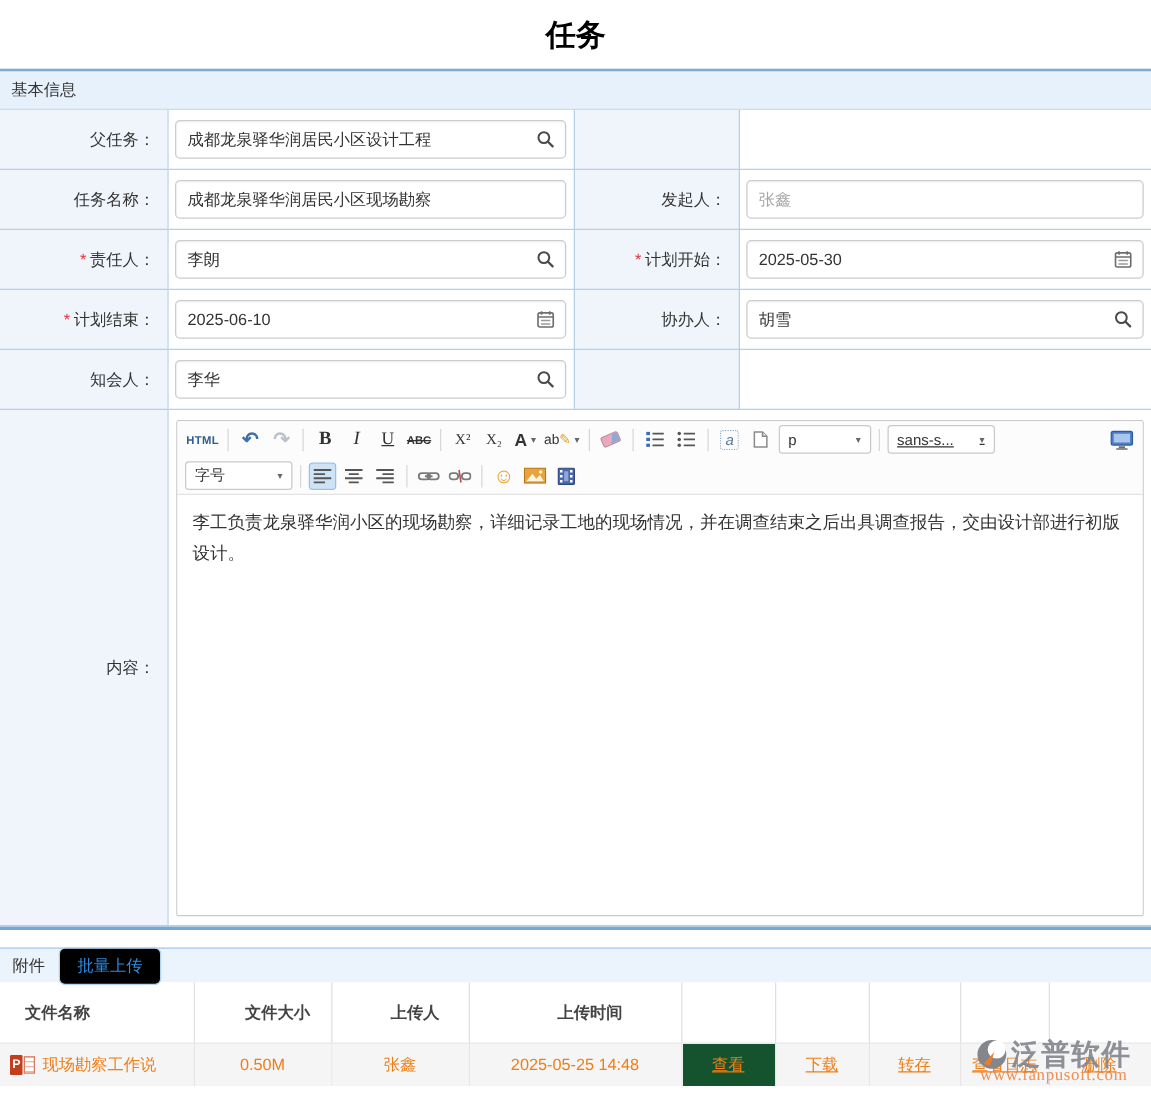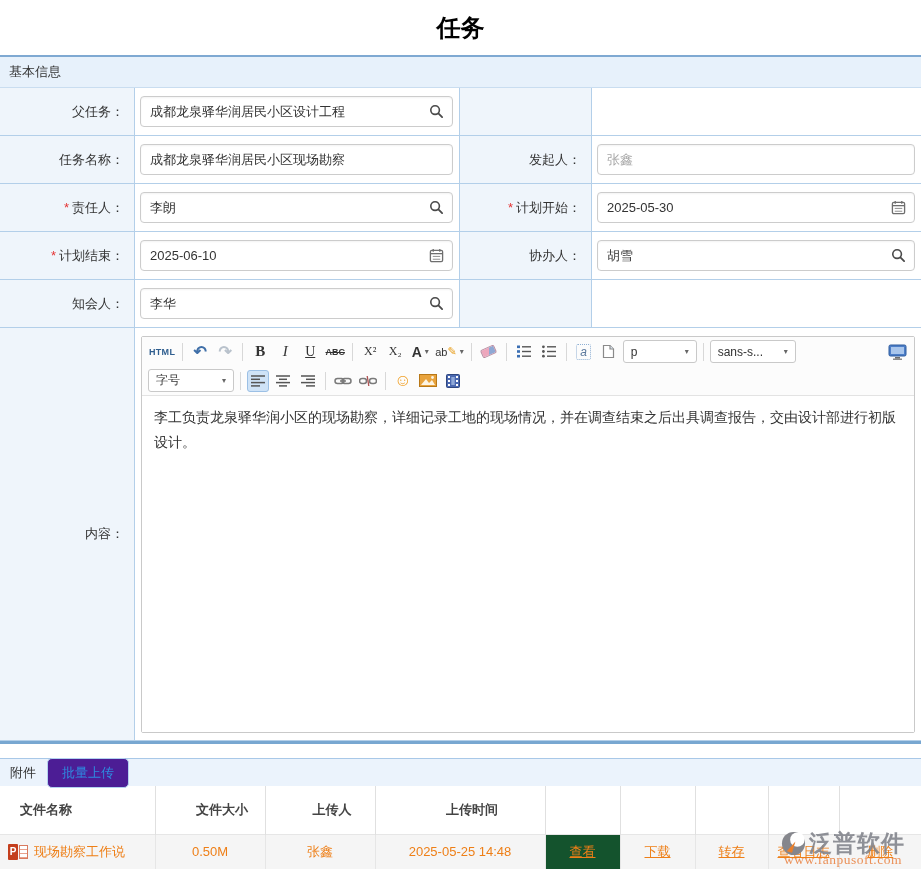--- a/index.html
+++ b/index.html
@@ -61,31 +61,31 @@
   .tb-a { font-weight:bold; font-size:14px; }
   .tb-ab { font-size:11px; color:#333; }
   .tb-pencil { color:#E8A020; font-size:11px; }
   .eraser { width:15px; height:9px; border-radius:2px; transform:rotate(-24deg);
             background:linear-gradient(115deg,#EDA6BC 55%,#8FA8D4 45%); border:1px solid #B88AA0; }
   .anchor-a { font-style:italic; font-size:12px; color:#5A789C; border:1px dotted #8FB0D4;
               padding:0 3px; border-radius:2px; }
   .tb-select { display:flex; align-items:center; justify-content:space-between;
                border:1px solid #C9C9C9; background:#fff; height:23px; padding:0 7px;
                border-radius:3px; font-size:12px; color:#333; cursor:pointer; }
-  .sel-p { width:74px; } .sel-font { width:86px; } .sel-size { width:86px; }
+  .sel-p { width:74px; } .sel-font { width:86px;text-decoration:underline; } .sel-size { width:86px; }
   .tb-spacer { flex:1; }
   .smiley { font-size:17px; color:#F0A128; line-height:1; }
   .editor-body { flex:1; padding:9px 12px; font-size:14px; line-height:1.75; color:#333;
                  background:#fff; }
 
   
   .attach-bar { margin-top:14px; height:28px; background:#EBF3FC; border-top:1px solid #A8C8E8;
                 display:flex; align-items:center; gap:11px; padding-left:10px; }
   .attach-title { font-size:13px; color:#333; }
-  .batch-btn { background:#4c1d95; border:1px solid #B3D2F0; border-radius:5px;
+  .batch-btn { background:#000000; border:1px solid #B3D2F0; border-radius:5px;
                color:#2E8BE0; font-size:13px; padding:5px 14px; cursor:pointer;
                font-family:"Liberation Sans",sans-serif; }
   table.attach { width:921px; border-collapse:collapse; table-layout:fixed; }
   table.attach th { height:48px; background:#fff; font-size:13px; font-weight:600; color:#444;
                     border-right:1px solid #E0E0E0; text-align:center;padding-left:24px; }
   table.attach th.first { text-align:left; padding-left:20px; }
   table.attach th.last { border-right:none; }
   table.attach td { height:35px; background:#F5F5F5; font-size:13px; color:#EE7F17;
                     border-right:1px solid #E6E6E6; border-top:1px solid #E6E6E6;
                     text-align:center; white-space:nowrap; overflow:hidden; }

